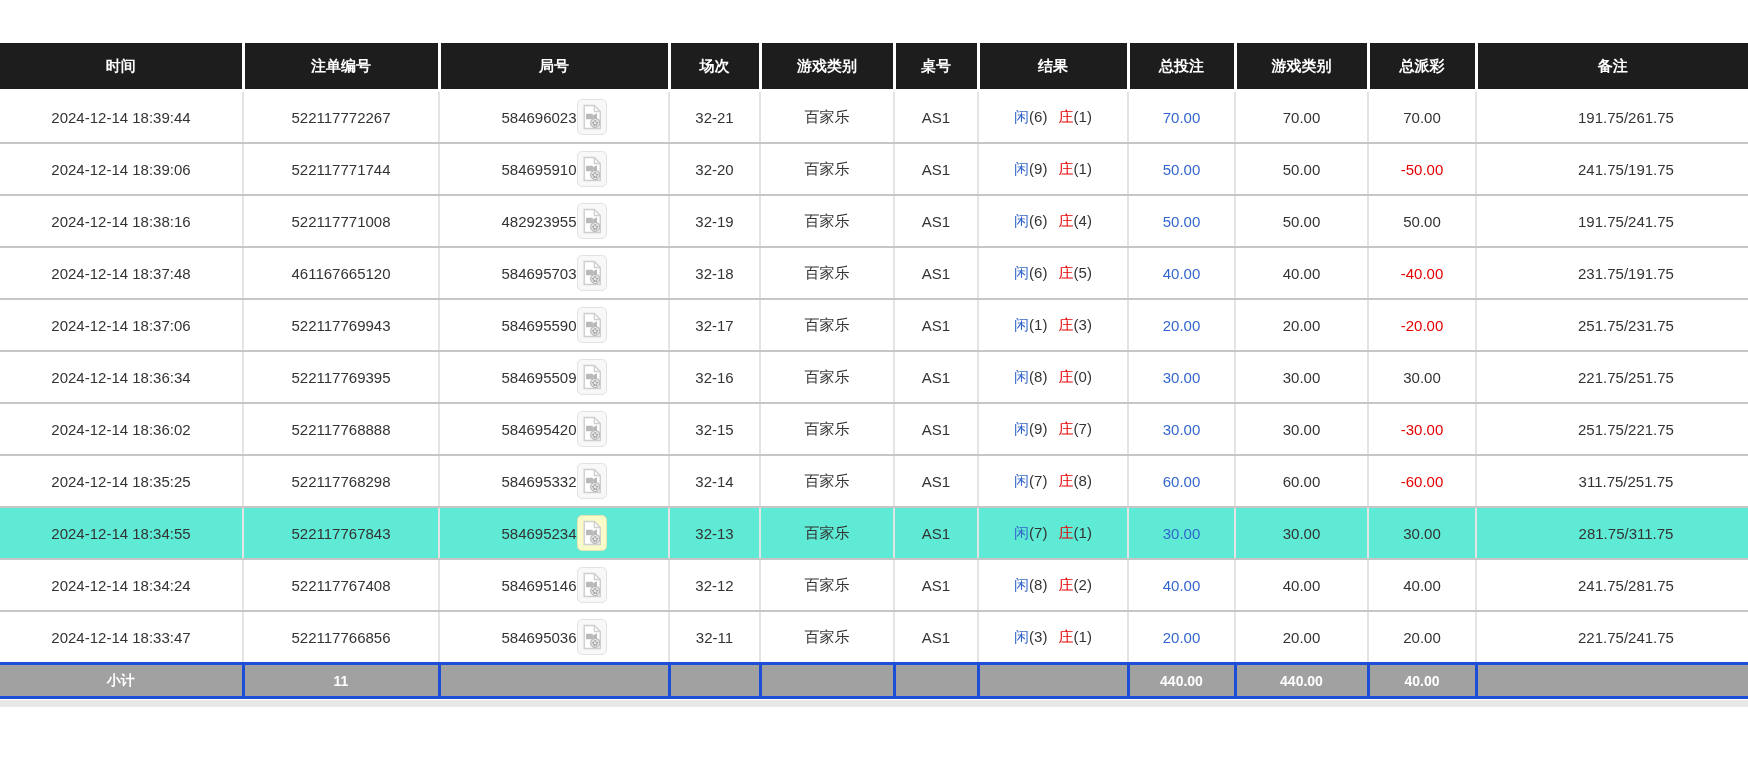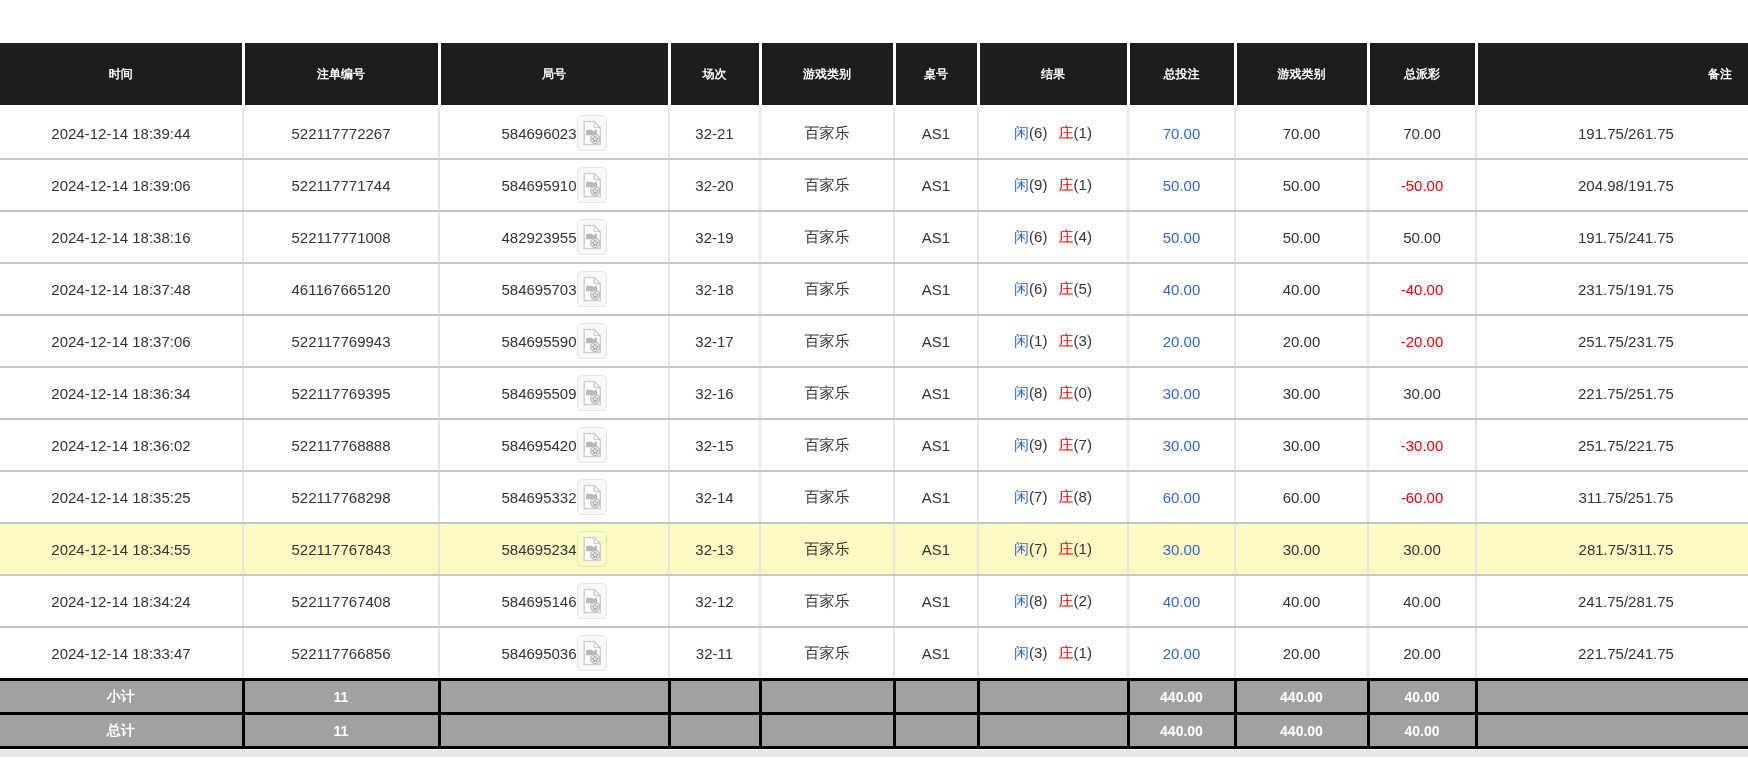--- a/index.html
+++ b/index.html
@@ -16,42 +16,42 @@
     border-collapse: collapse;
     table-layout: fixed;
     font-size: 15px;
     color: #333;
   }
   
   thead th {
     background: #1d1d1d;
     color: #ffffff;
     font-weight: bold;
-    font-size: 12px;
+    font-size: 15px;
     height: 30px;
     border: 3px solid #ffffff;
     text-align: center;
-    padding: 16px;
+    padding: 8px;
   }
   thead th:first-child { border-left: none; }
-  thead th:last-child  { border-right: none; text-align: right; }
+  thead th:last-child  { border-right: none; }
   thead th { border-top: none; }
 
   
   tbody.data td {
     height: 50px;
     text-align: center;
     padding: 0 4px;
     border-right: 2px solid #e4e4e4;
     border-bottom: 2px solid #c6c6c6;
     background: #ffffff;
     white-space: nowrap;
   }
   tbody.data td:last-child { border-right: none; padding-left: 31px; }
-  tbody.data tr.highlighted td { background: #fef9c3; }
+  tbody.data tr.highlighted td { background: #5eead4; }
 
   td.c-remark { text-align: right; padding-right: 18px; }
   td.c-totalbet { color: #3366cc; }
   td.c-payout.neg { color: #e60000; margin-left: 6px; }
 
   .r-player { color: #3366cc; }
   .r-banker { color: #e60000; margin-left: 7px; }
   .r-score  { color: #333333; }
 
   
@@ -68,21 +68,21 @@
   tr.highlighted .video-btn { background: #fbfbc9; border-color: #e4e4b0; }
 
   
   tbody.summary td {
     background: #a1a1a1;
     color: #ffffff;
     font-weight: bold;
     font-size: 14px;
     height: 31px;
     text-align: center;
-    border: 3px solid #000000;
+    border: 3px solid #1d4ed8;
     padding: 0;
     white-space: nowrap;
   }
   tbody.summary td:first-child { border-left: none; }
   tbody.summary td:last-child  { border-right: none; }
 
   .bottom-strip {
     width: 1748px; height: 7px;
     background: #e8e8e8;
     margin-top: 1px;
@@ -182,21 +182,21 @@
     <td class="c-session">32-20</td>
     <td class="c-game">百家乐</td>
     <td class="c-table">AS1</td>
     <td class="c-result">
       <span class="r-player">闲</span><span class="r-score p-score">(9)</span>
       <span class="r-banker">庄</span><span class="r-score b-score">(1)</span>
     </td>
     <td class="c-totalbet">50.00</td>
     <td class="c-validbet">50.00</td>
     <td class="c-payout neg">-50.00</td>
-    <td class="c-remark">204.98/191.75</td>
+    <td class="c-remark">241.75/191.75</td>
   </tr>
         <tr>
     <td class="c-time">2024-12-14 18:38:16</td>
     <td class="c-betid">522117771008</td>
     <td class="c-round">
       <span class="round-wrap">
         <span class="round-no">482923955</span>
         <span class="video-btn">
           <svg class="video-icon" width="22" height="26" viewBox="0 0 24 28" aria-hidden="true">
             <path d="M3.5 1.5 h11 l6.5 6.5 v18.5 h-17.5 z" fill="#ffffff" stroke="#cfcfcf" stroke-width="1.6"></path>
@@ -495,33 +495,20 @@
     <td class="c-totalbet">20.00</td>
     <td class="c-validbet">20.00</td>
     <td class="c-payout">20.00</td>
     <td class="c-remark">221.75/241.75</td>
   </tr>
       </tbody>
 
     <tbody class="summary">
       <tr>
         <td>小计</td>
-        <td>11</td>
-        <td></td>
-        <td></td>
-        <td></td>
-        <td></td>
-        <td></td>
-        <td>440.00</td>
-        <td>440.00</td>
-        <td>40.00</td>
-        <td></td>
-      </tr>
-      <tr>
-        <td>总计</td>
         <td>11</td>
         <td></td>
         <td></td>
         <td></td>
         <td></td>
         <td></td>
         <td>440.00</td>
         <td>440.00</td>
         <td>40.00</td>
         <td></td>

